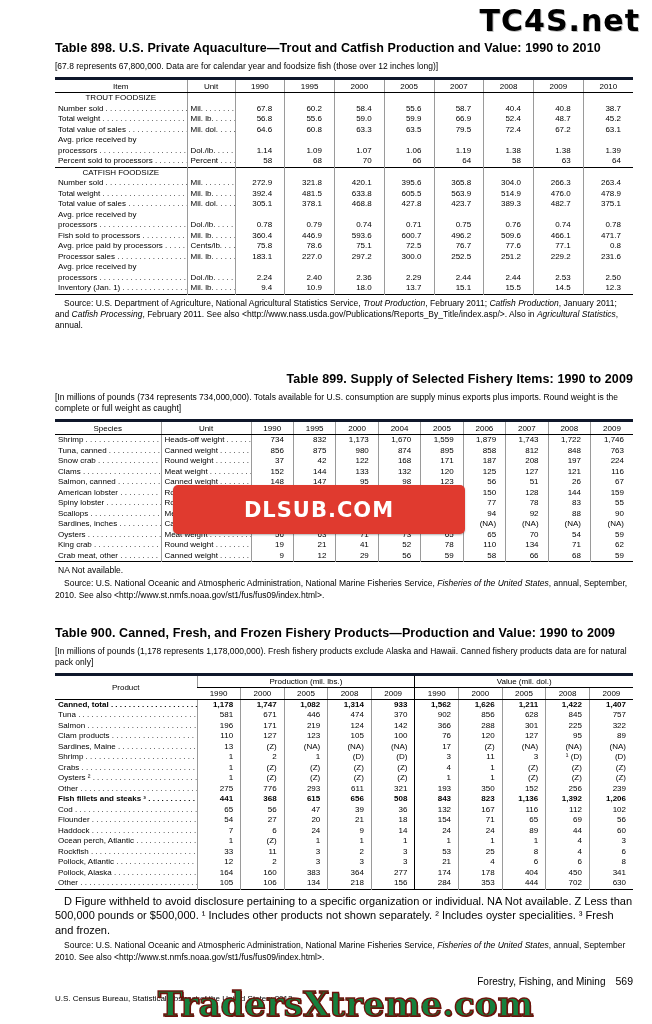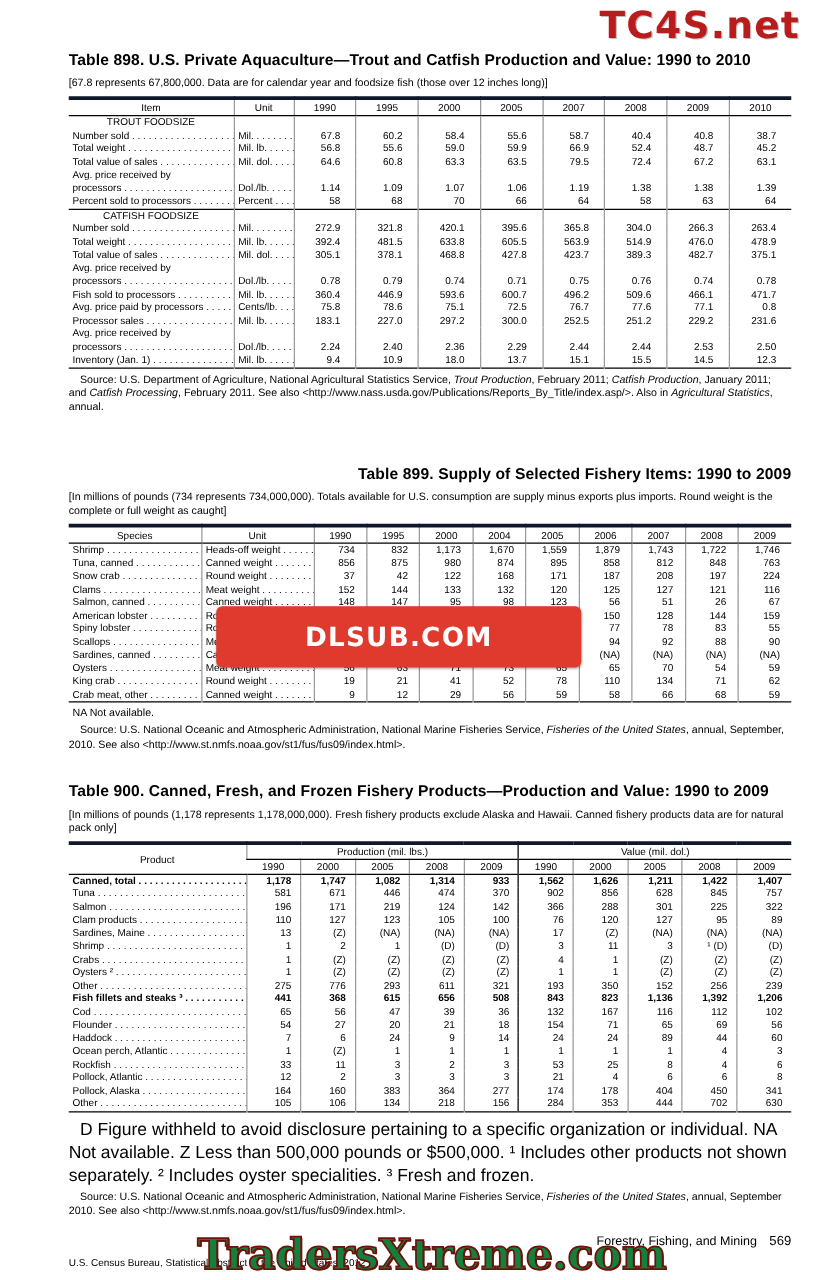--- a/index.html
+++ b/index.html
@@ -33,33 +33,33 @@
   .dots { color: #000; }
   .bold td { font-weight: bold; }
 
   
   .hdr1 th { height: 13px; border-bottom: 1px solid #000; }
   .hdr2 th { height: 12px; border-bottom: 1px solid #000; }
   .t900 th.gsep, .t900 td.gsep { border-left: 1px solid #000; margin-top: 23px; }
 
   .na-note { font-size: 8.5px; margin-top: 3px; padding-left: 3px; }
   .source  { font-size: 8.5px; line-height: 1.32; margin-top: 3px; text-indent: 9px; }
-  .foot    { font-size: 14px; line-height: 1.32; margin-top: 4px; text-indent: 9px; }
+  .foot    { font-size: 11px; line-height: 1.32; margin-top: 4px; text-indent: 9px; }
 
   .chapter-line { margin-top: 12px; text-align: right; font-size: 10px; }
   .pgnum { font-weight: normal; font-size: 10.5px; margin-left: 10px; }
   .census-line { margin-top: 7px; font-size: 8px; }
 
   .t899wrap { position: relative; }
 
   
   .wm-top {
     position: absolute; top: 3px; right: 12px; z-index: 10;
     font-family: "DejaVu Sans", sans-serif; font-weight: bold; font-size: 30px;
-    color: #b91c1c; letter-spacing: 1px; text-shadow: 1px 1px 0 rgba(0,0,0,0.25);
+    color: #000000; letter-spacing: 1px; text-shadow: 1px 1px 0 rgba(0,0,0,0.25);
   }
   .wm-mid {
     position: absolute; left: 118px; top: 66px; width: 292px; height: 49px; z-index: 5;
     background: #e03a2f; border-radius: 5px; color: #fff;
     font-family: "DejaVu Sans", sans-serif; font-weight: bold; font-size: 21px; letter-spacing: 1px;
     display: flex; align-items: center; justify-content: center;
     box-shadow: 0 1px 2px rgba(0,0,0,0.3);
   }
   .wm-bottom {
     position: absolute; bottom: 0; left: 53%; transform: translateX(-50%); z-index: 10;
@@ -466,21 +466,21 @@
             <td class="val"></td>
             <td class="val"></td>
             <td class="val"></td>
             <td class="val"></td>
             <td class="val">94</td>
             <td class="val">92</td>
             <td class="val">88</td>
             <td class="val">90</td>
           </tr>
           <tr>
-            <td class="item"><span class="lbl">Sardines, canned</span><span class="dots"> . . . . . . . . . . . . . . . . . . . . . . . . . . . . . . . . . . . . . . . . . . . .</span></td>
+            <td class="item"><span class="lbl">Sardines, inches</span><span class="dots"> . . . . . . . . . . . . . . . . . . . . . . . . . . . . . . . . . . . . . . . . . . . .</span></td>
             <td class="unit"><span class="lbl">Canned weight</span><span class="dots"> . . . . . . . . . . . . . . . . . . . . . . . . . . . . . . . . . . . . . . . . . . . .</span></td>
             <td class="val">61</td>
             <td class="val">44</td>
             <td class="val">(NA)</td>
             <td class="val">(NA)</td>
             <td class="val">(NA)</td>
             <td class="val">(NA)</td>
             <td class="val">(NA)</td>
             <td class="val">(NA)</td>
             <td class="val">(NA)</td>

